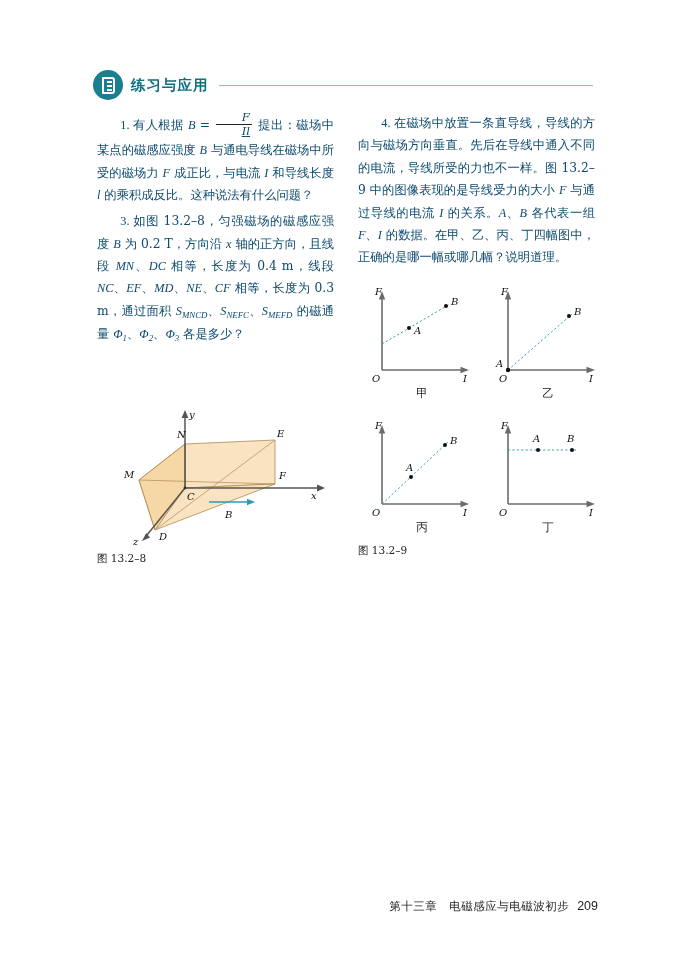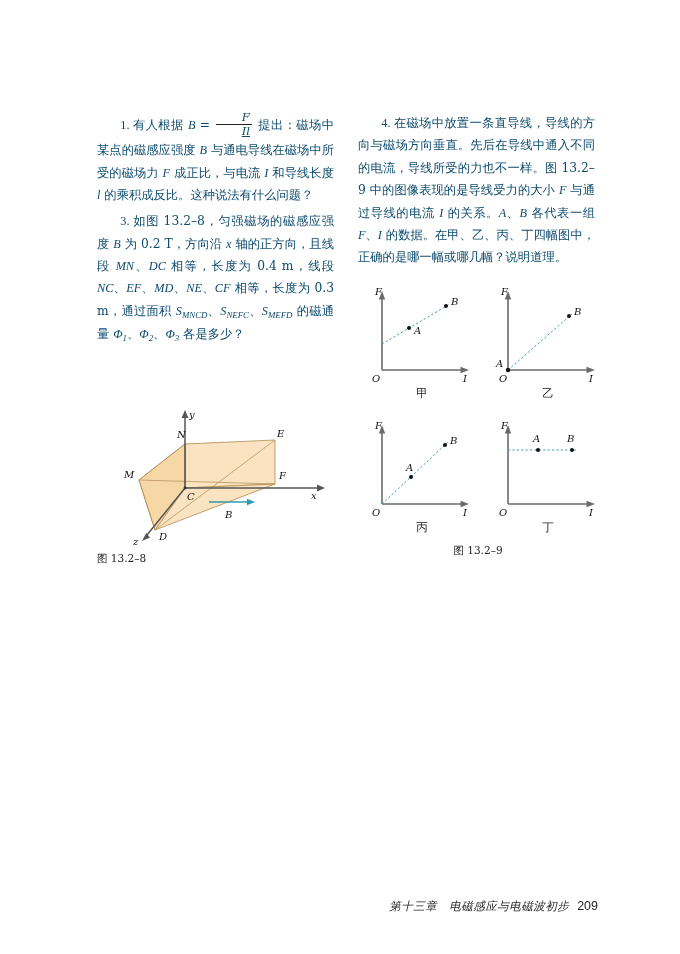--- a/index.html
+++ b/index.html
@@ -138,46 +138,53 @@
     width: 240px;
     height: 292px;
   }
   .graph-label {
     position: absolute;
     font-size: 11.5px;
     font-family: "DejaVu Serif", serif;
     text-align: center;
     color: #1f1f1f;
   }
-  .cap-9 { left: 0; top: 262px; width: 240px; text-align: center; }
+  .cap-9 { left: 0; top: 262px; width: 240px; }
 
   
   .footer {
     position: absolute;
     right: 82px;
     bottom: 40px;
     font-size: 11.5px;
     font-family: "DejaVu Sans", sans-serif;
     color: #1f1f1f;
     display: flex;
     align-items: baseline;
     white-space: nowrap;
   }
-  .footer .chap { letter-spacing: 0.5px; font-style: italic; }
+  .footer .chap { letter-spacing: 0.5px; }
   .footer .pageno {
     font-family: "Liberation Sans", sans-serif;
     font-size: 12.5px;
     margin-left: 8px;
   }
 </style>
 </head>
 <body>
 
 <div class="page">
 
+  <div class="section-header">
+    <div class="header-icon">
+      <div class="book"></div>
+    </div>
+    <div class="header-title">练习与应用</div>
+    <div class="header-rule"></div>
+  </div>
 
   <div class="col col-left">
     <p class="q" id="q1"><span class="num">1. </span>有人根据 <i class="v">B</i> = <span class="frac"><span class="num-t">F</span><span class="den-b">Il</span></span> 提出：磁场中某点的磁感应强度 <i class="v">B</i> 与通电导线在磁场中所受的磁场力 <i class="v">F</i> 成正比，与电流 <i class="v">I</i> 和导线长度 <i class="v">l</i> 的乘积成反比。这种说法有什么问题？</p>
     <p class="q" id="q3"><span class="num">3. </span>如图 13.2–8，匀强磁场的磁感应强度 <i class="v">B</i> 为 0.2 T，方向沿 <i class="v">x</i> 轴的正方向，且线段 <i class="v">MN</i>、<i class="v">DC</i> 相等，长度为 0.4 m，线段 <i class="v">NC</i>、<i class="v">EF</i>、<i class="v">MD</i>、<i class="v">NE</i>、<i class="v">CF</i> 相等，长度为 0.3 m，通过面积 <i class="v">S<sub>MNCD</sub></i>、<i class="v">S<sub>NEFC</sub></i>、<i class="v">S<sub>MEFD</sub></i> 的磁通量 <i class="v">Φ<sub>1</sub></i>、<i class="v">Φ<sub>2</sub></i>、<i class="v">Φ<sub>3</sub></i> 各是多少？</p>
   </div>
 
   <div class="fig-8">
     <svg width="237" height="148" viewBox="0 0 237 148">
 
       <polygon points="88,42 178,38 178,82 88,86" fill="#f9e3c0" stroke="#b08b52" stroke-width="0.8"></polygon>

